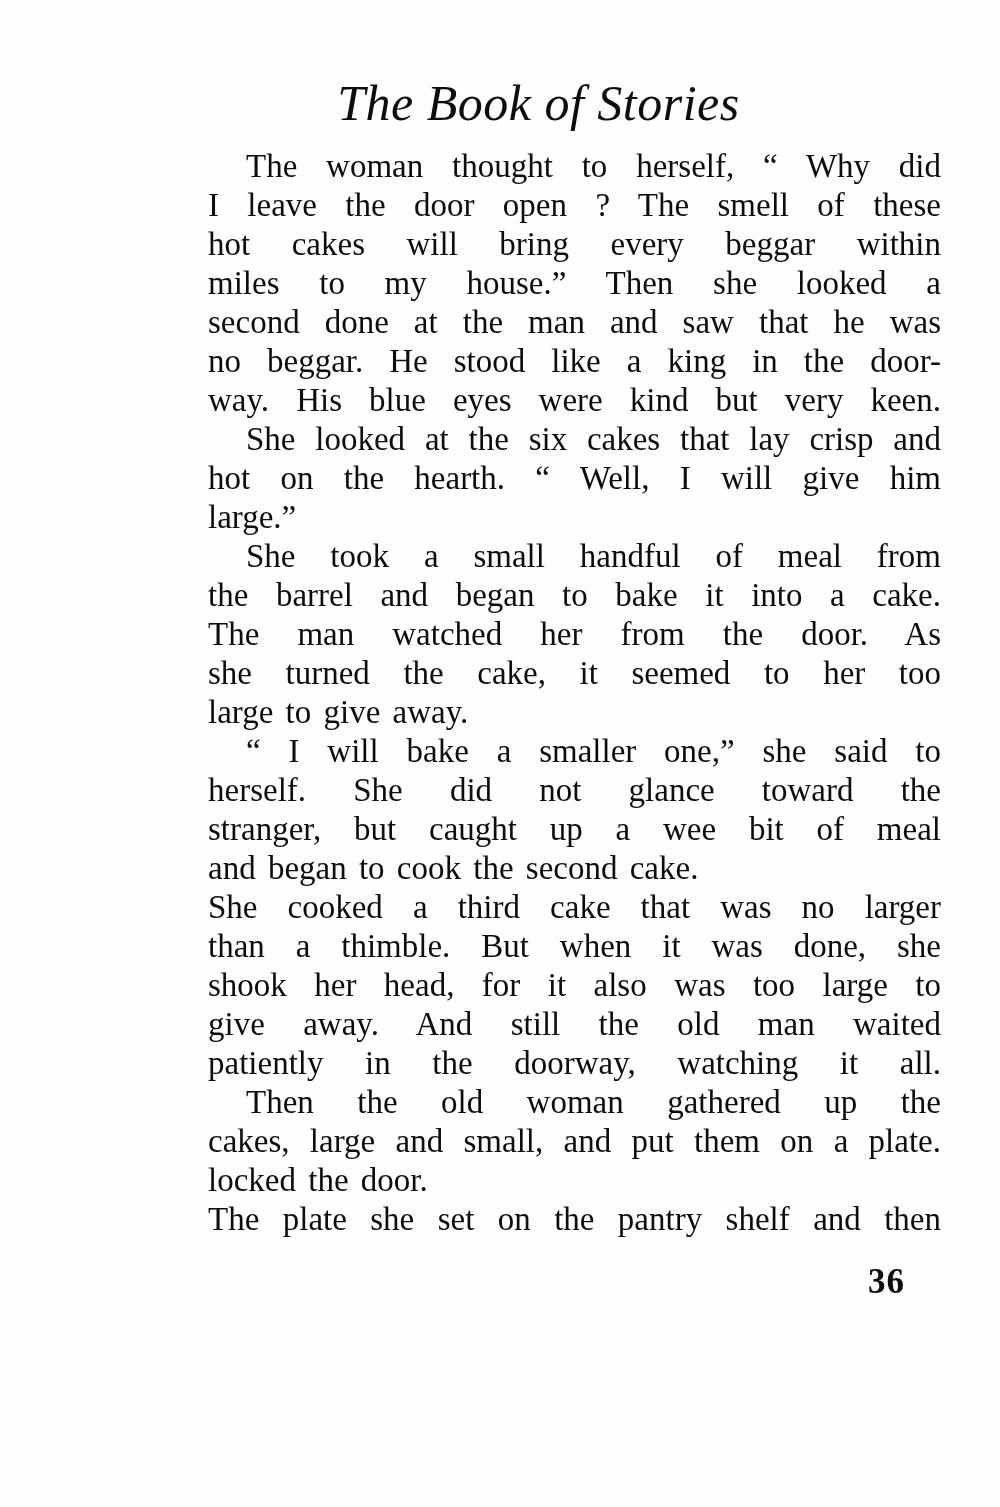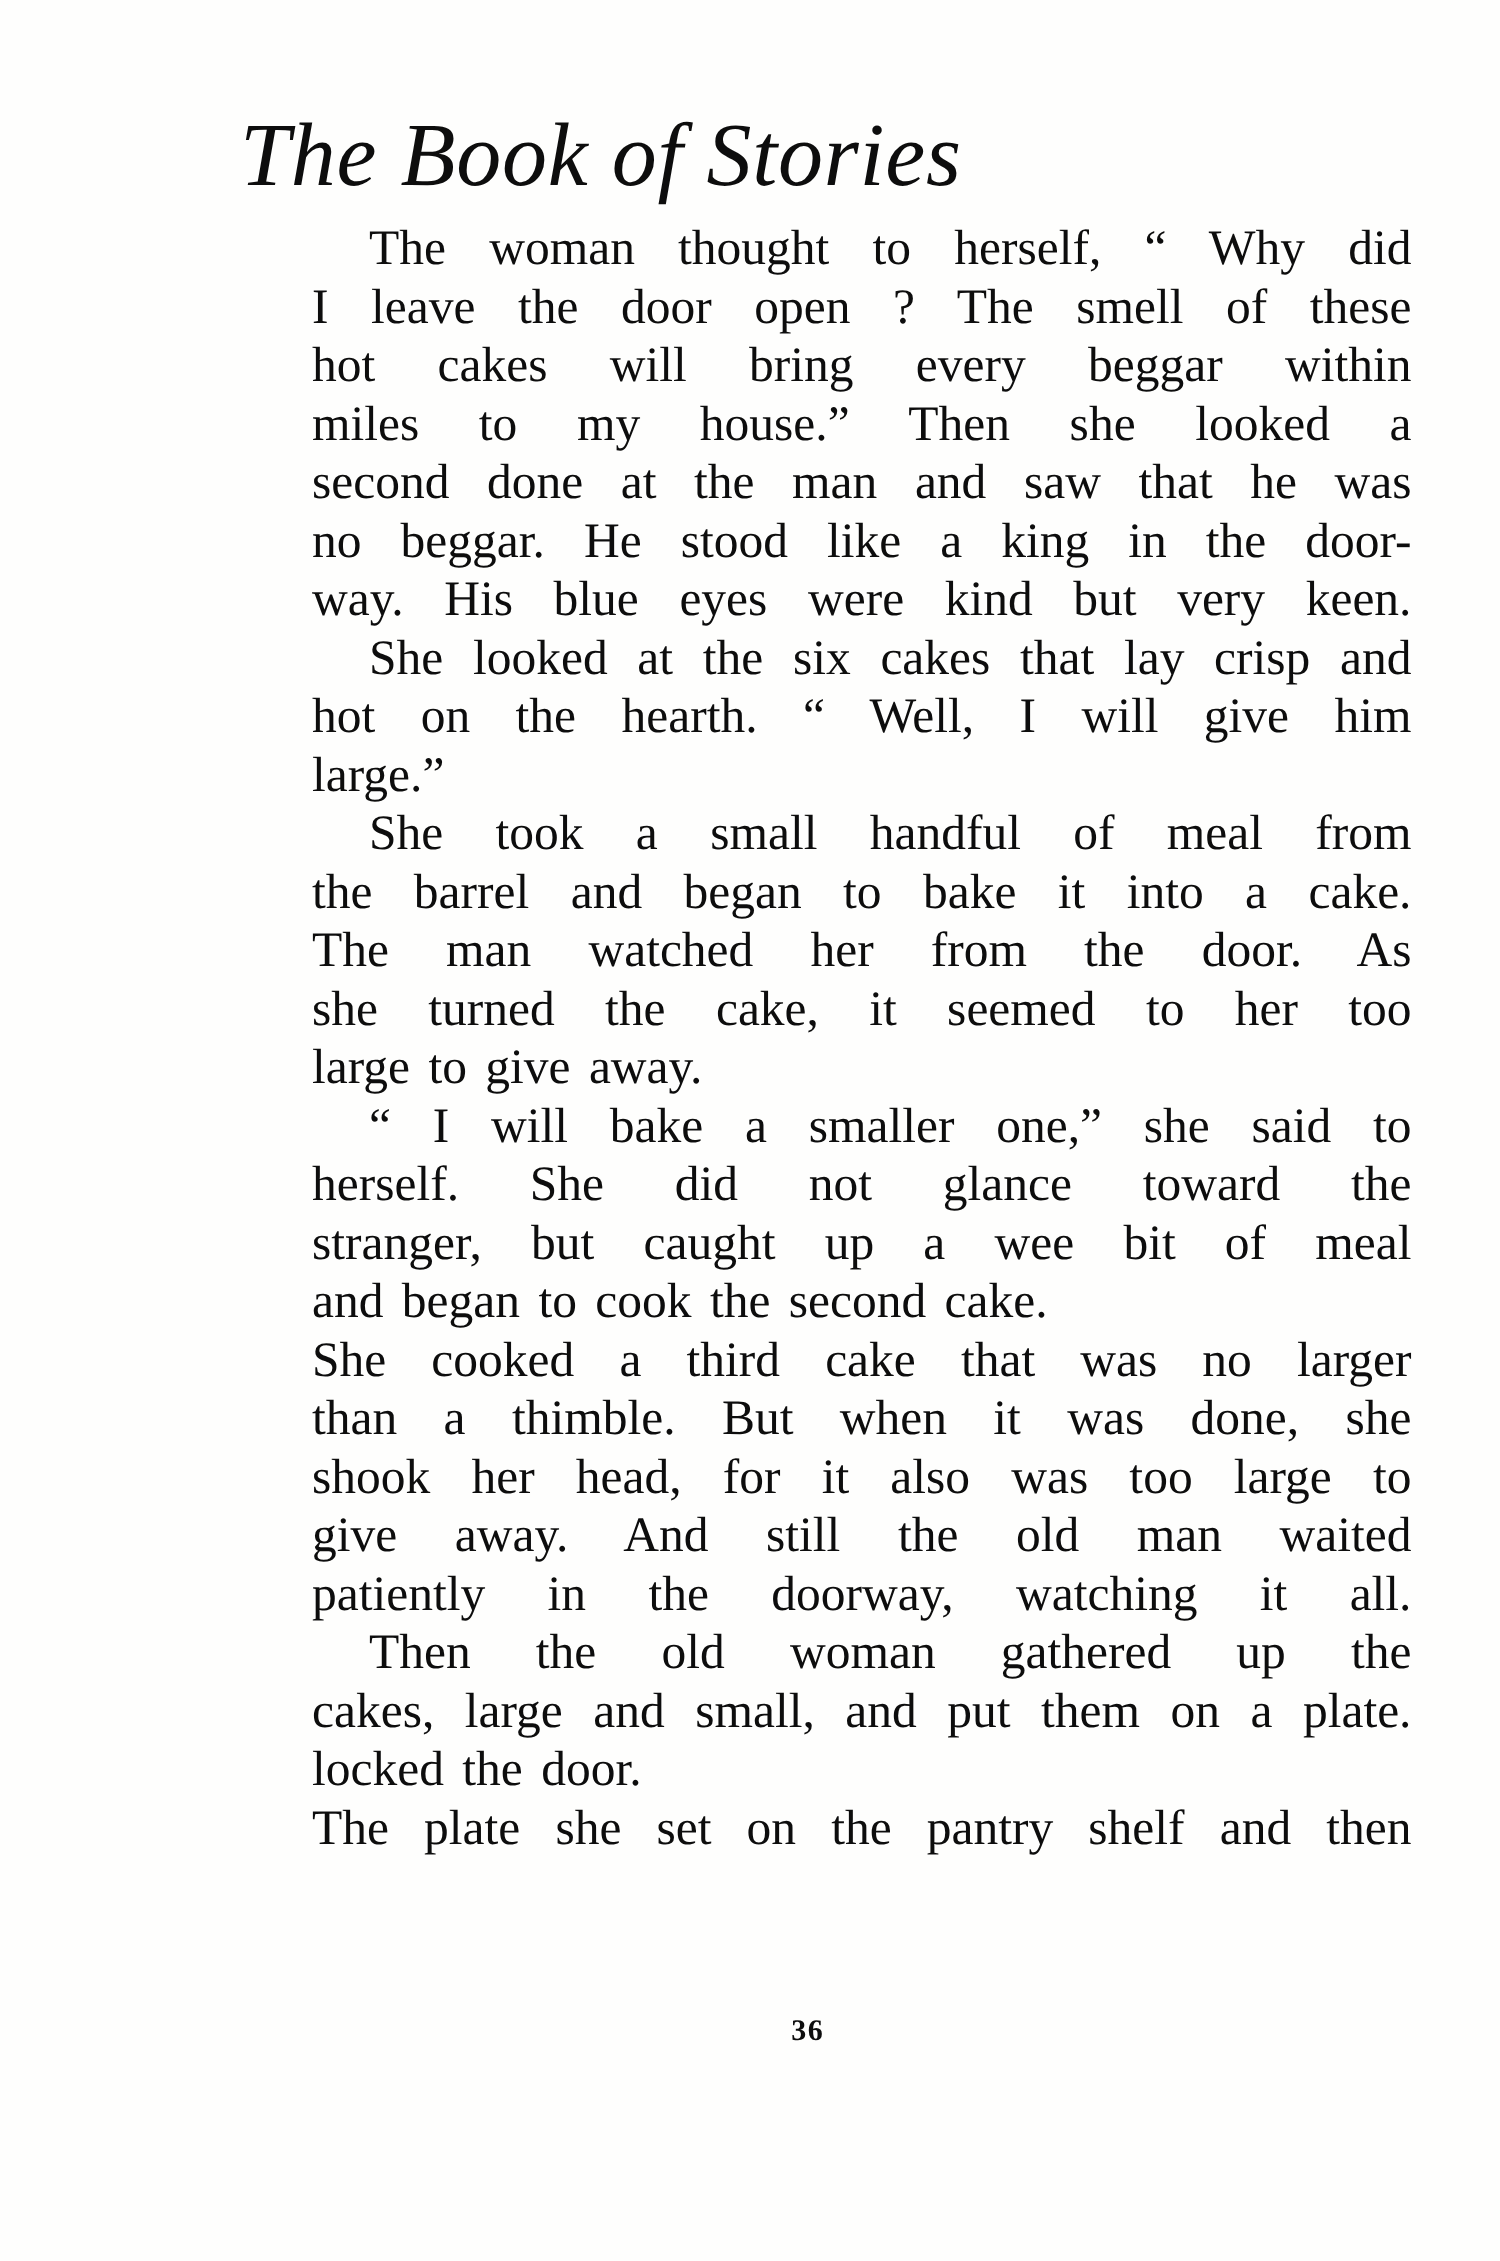--- a/index.html
+++ b/index.html
@@ -11,26 +11,26 @@
     height: 1507px;
     background: #fefefdFF;
     background: #fefefd;
     font-family: "Liberation Serif", "DejaVu Serif", serif;
     color: #0d0d0d;
     overflow: hidden;
   }
 
   .running-title {
     position: absolute;
-    left: 160px;
+    left: 172px;
     top: 74px;
     width: 733px;
-    text-align: left;
+    text-align: center;
     font-style: italic;
-    font-size: 60px;
+    font-size: 50px;
     line-height: 58px;
     letter-spacing: 0.5px;
     white-space: nowrap;
   }
 
   .body-text {
     position: absolute;
     left: 172px;
     top: 147px;
     width: 733px;
@@ -51,24 +51,24 @@
 
   .line.unjustified {
     text-align: center;
     text-align-last: left;
     word-spacing: 4px;
   }
 
   .page-number {
     position: absolute;
     left: 172px;
-    top: 1343px;
+    top: 1262px;
     width: 733px;
-    text-align: center;
-    font-size: 20px;
+    text-align: right;
+    font-size: 35px;
     font-weight: 700;
     letter-spacing: 1px;
   }
 </style>
 </head>
 <body>
 
 <div class="page">
 
   <div class="running-title">The Book of Stories</div>

